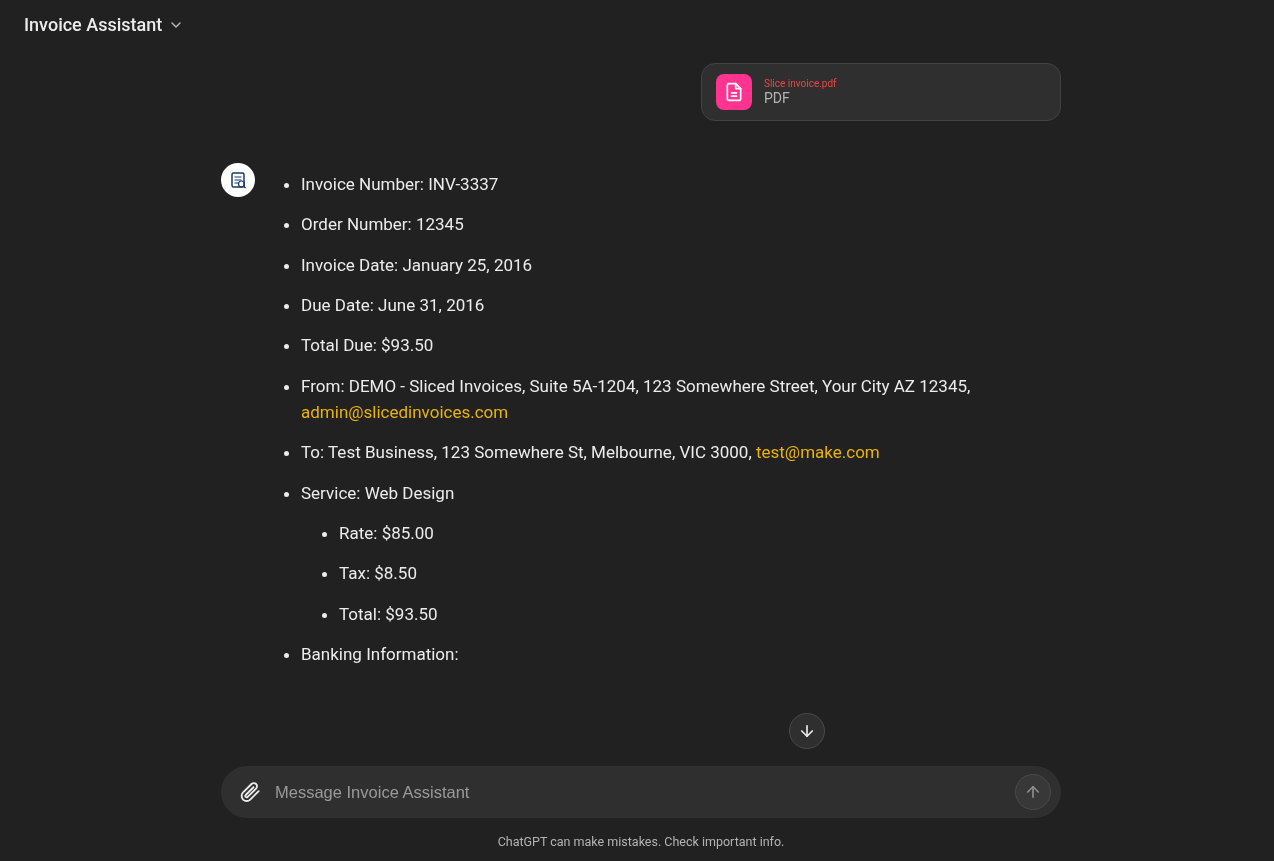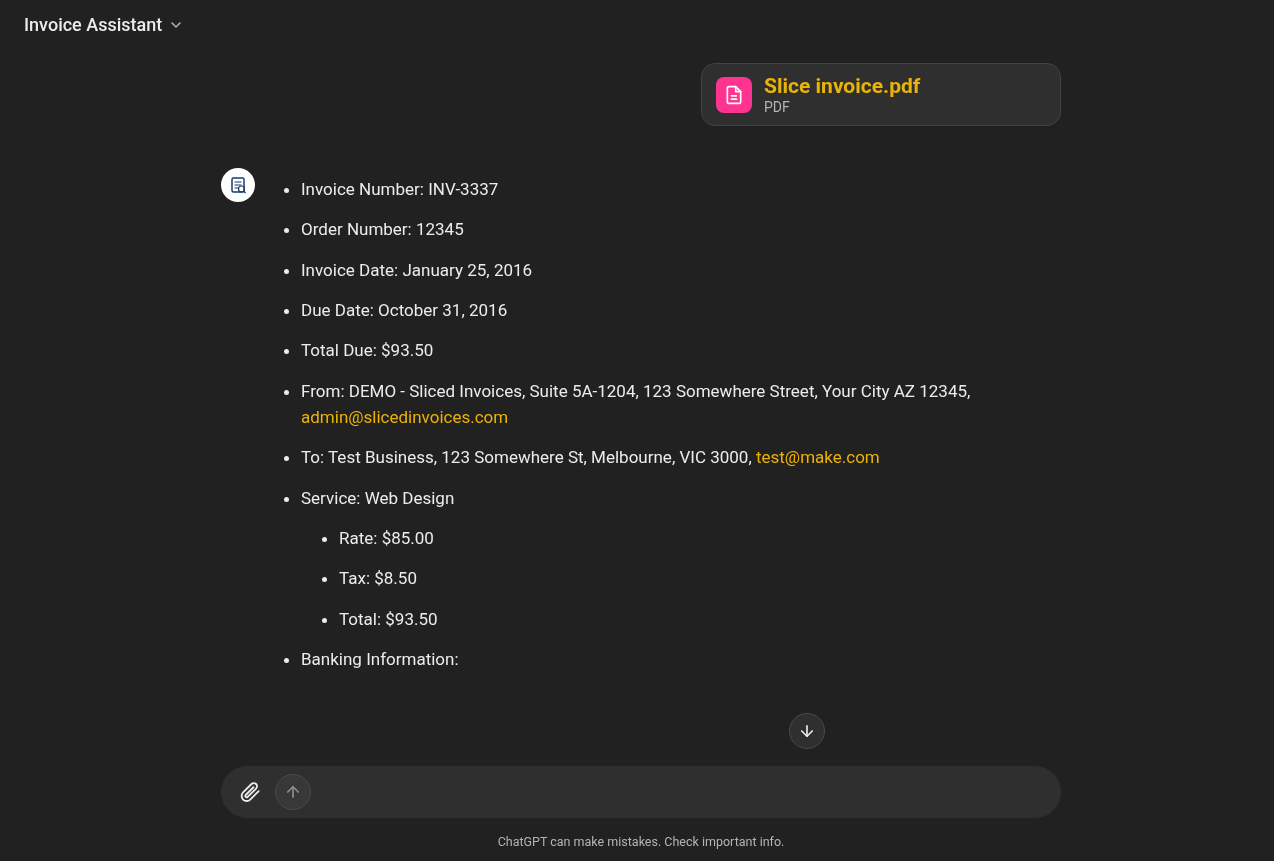--- a/index.html
+++ b/index.html
@@ -64,21 +64,21 @@
     height: 36px;
     background: #ff3390;
     border-radius: 8px;
     display: flex;
     align-items: center;
     justify-content: center;
     flex-shrink: 0;
   }
   .attachment-icon svg { width: 20px; height: 20px; color: #fff; }
   .attachment-info { display: flex; flex-direction: column; }
-  .attachment-name { font-size: 21px; font-weight: 700; color: #eab308; }
+  .attachment-name { font-size: 10px; font-weight: 400; color: #ef4444; }
   .attachment-type { font-size: 14px; color: #b4b4b4; margin-top: 1px; }
   .assistant-row {
     display: flex;
     gap: 20px;
     align-items: flex-start;
   }
   .assistant-avatar {
     width: 34px;
     height: 34px;
     border-radius: 50%;
@@ -226,21 +226,21 @@
             <line x1="8.5" y1="15" x2="13" y2="15" stroke="#1b3a6b" stroke-width="1.2"></line>
             <circle cx="15.5" cy="16" r="3" fill="none" stroke="#1b3a6b" stroke-width="1.2"></circle>
             <line x1="17.6" y1="18.1" x2="19.5" y2="20" stroke="#1b3a6b" stroke-width="1.4"></line>
           </svg>
         </div>
         <div class="assistant-body">
           <ul>
             <li><strong>Invoice Number</strong>: <span>INV-3337</span></li>
             <li><strong>Order Number</strong>: <span>12345</span></li>
             <li><strong>Invoice Date</strong>: <span>January 25, 2016</span></li>
-            <li><strong>Due Date</strong>: <span>October 31, 2016</span></li>
+            <li><strong>Due Date</strong>: <span>June 31, 2016</span></li>
             <li><strong>Total Due</strong>: <span>$93.50</span></li>
             <li><strong>From</strong>: <span>DEMO - Sliced Invoices, Suite 5A-1204, 123 Somewhere Street, Your City AZ 12345, </span><a href="#">admin@slicedinvoices.com</a></li>
             <li><strong>To</strong>: <span>Test Business, 123 Somewhere St, Melbourne, VIC 3000, </span><a href="#">test@make.com</a></li>
             <li><strong>Service</strong>: <span>Web Design</span>
               <ul>
                 <li><strong>Rate</strong>: <span>$85.00</span></li>
                 <li><strong>Tax</strong>: <span>$8.50</span></li>
                 <li><strong>Total</strong>: <span>$93.50</span></li>
               </ul>
             </li>
@@ -253,20 +253,21 @@
   </div>
 
   <div class="composer-wrap">
     <div class="composer">
       <div class="composer-bar">
         <div class="composer-attach">
           <svg viewBox="0 0 24 24" fill="none" stroke="currentColor" stroke-width="2" stroke-linecap="round" stroke-linejoin="round">
             <path d="M21.44 11.05l-9.19 9.19a5.5 5.5 0 0 1-7.78-7.78l9.19-9.19a3.5 3.5 0 0 1 4.95 4.95l-9.19 9.19a1.5 1.5 0 0 1-2.12-2.12l8.49-8.49"></path>
           </svg>
         </div>
+        <input class="composer-input" type="text" placeholder="Message Invoice Assistant" style="">
         <div class="composer-send">
           <svg viewBox="0 0 24 24" fill="none" stroke="currentColor" stroke-width="2.2" stroke-linecap="round" stroke-linejoin="round">
             <line x1="12" y1="19" x2="12" y2="5"></line>
             <polyline points="5 12 12 5 19 12"></polyline>
           </svg>
         </div>
       </div>
     </div>
     <div class="footer-note">ChatGPT can make mistakes. Check important info.</div>
   </div>

